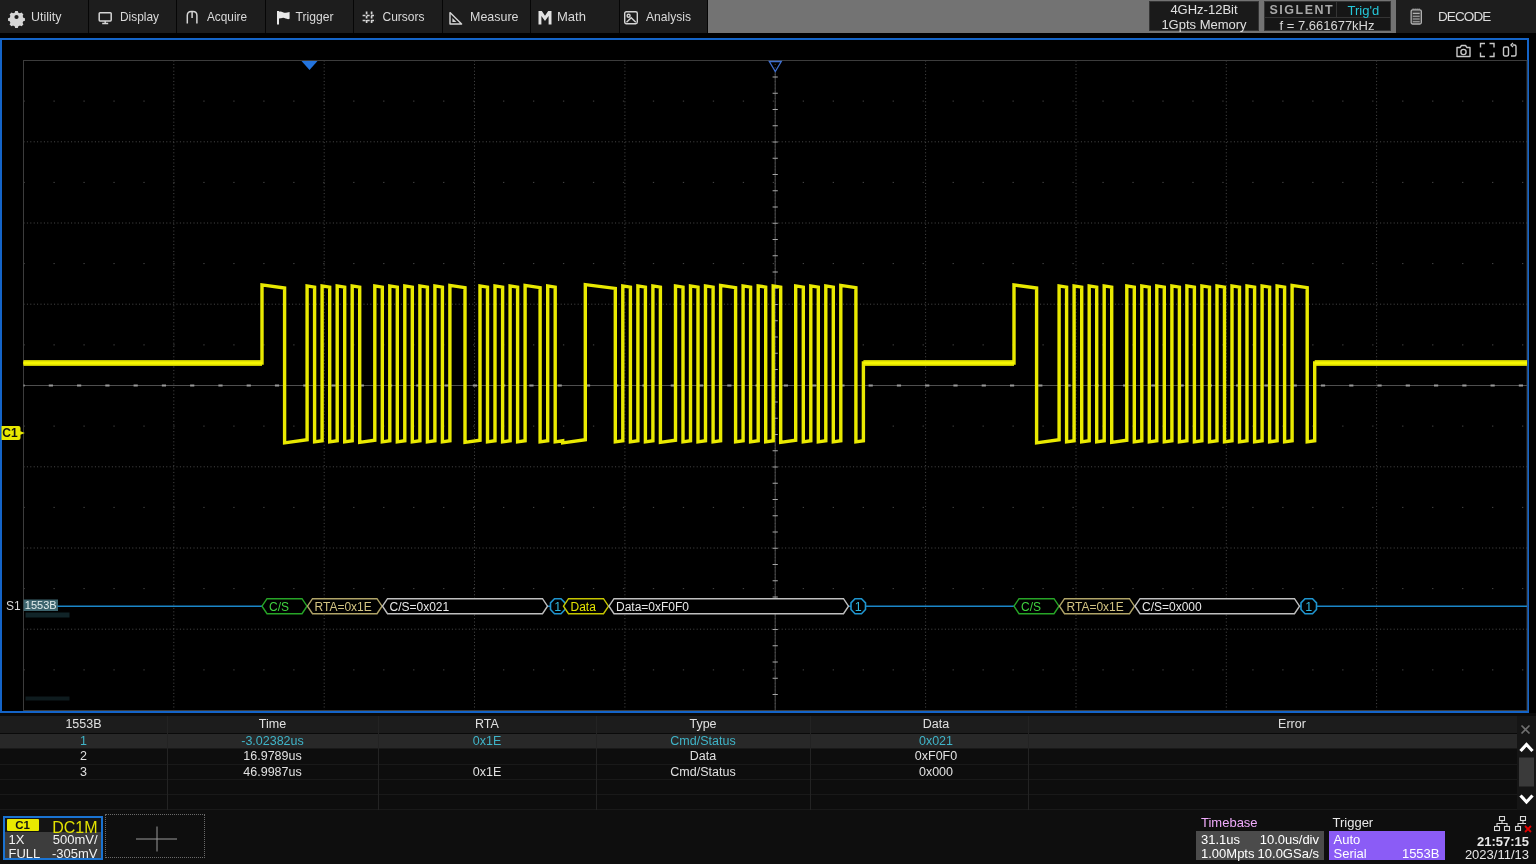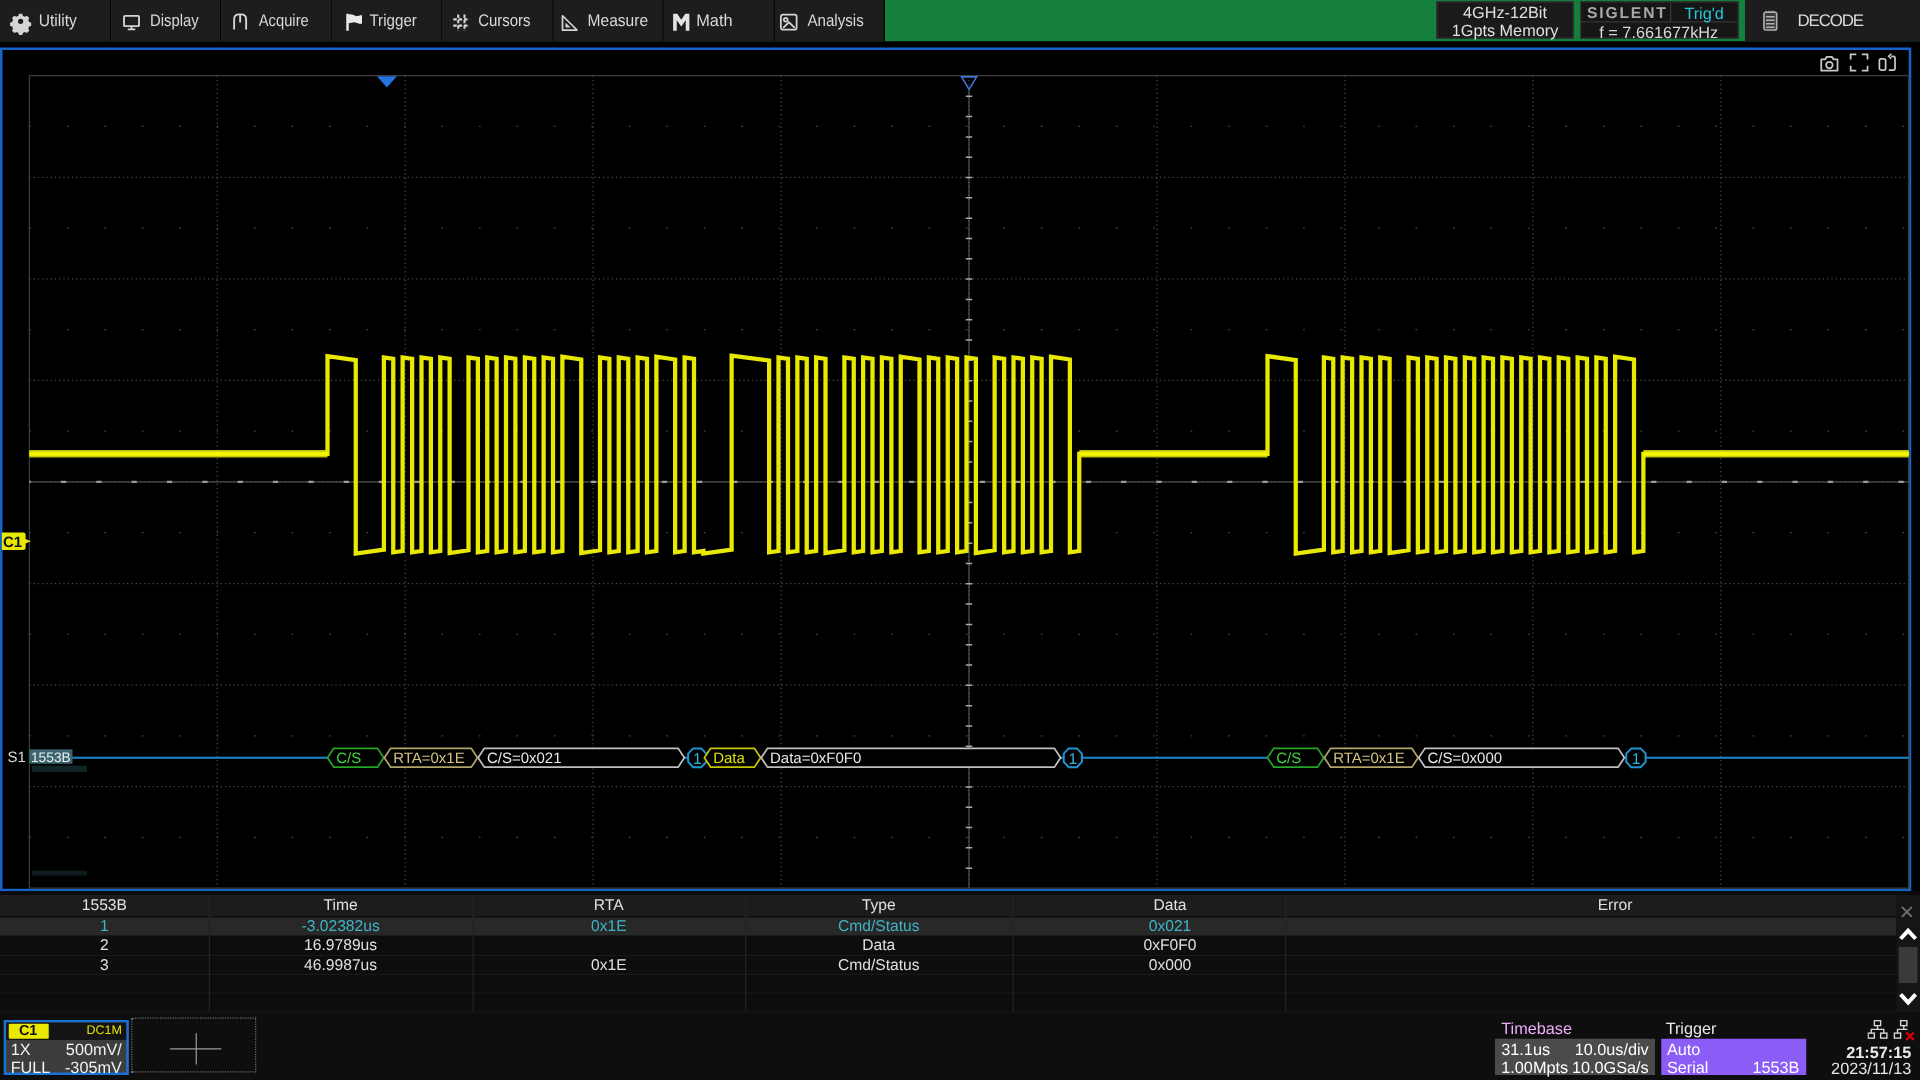--- a/index.html
+++ b/index.html
@@ -1,20 +1,20 @@
 <!DOCTYPE html>
 <html><head>
 <meta charset="utf-8">
 <style>
 * { margin:0; padding:0; box-sizing:border-box; }
 html,body { width:1536px; height:864px; background:#000; overflow:hidden;
   font-family:"Liberation Sans", sans-serif; }
 #scr { position:absolute; left:0; top:0; width:1536px; height:864px; background:#000; }
 
-#topbar { position:absolute; left:0; top:0; width:1536px; height:33px; background:#15803d; }
+#topbar { position:absolute; left:0; top:0; width:1536px; height:33px; background:#737373; }
 .mcell { position:absolute; top:0; width:88.5px; height:33px; background:#1d1d1d;
   border-right:1px solid #060606; }
 #decodecell { position:absolute; left:1396px; top:0; width:140px; height:33px; background:#1d1d1d; }
 #boxA { position:absolute; left:1149px; top:1px; width:110px; height:30px; background:#1a1a1a;
   border:1px solid #343434; color:#e0e0e0; font-size:13px; text-align:center; line-height:14.5px; padding-top:1px;}
 #boxB { position:absolute; left:1263.5px; top:1px; width:127px; height:30px; background:#161616;
   border:1px solid #343434; }
 #boxB .hdiv { position:absolute; left:0; top:14.5px; width:125px; height:1px; background:#343434; }
 #boxB .vdiv { position:absolute; left:71px; top:0; width:1px; height:14.5px; background:#343434; }
 #siglent { position:absolute; left:5px; top:1px; color:#a8a8a8; font-size:12.5px; font-weight:bold; letter-spacing:1.5px; }
@@ -33,21 +33,21 @@
 #r1 { top:21px; background:#282828; color:#3fb4c8; }
 #r2 { top:36.3px; } #r3 { top:51.6px; } #r4 { top:66.9px; } #r5 { top:82.2px; }
 .cdiv { position:absolute; top:3px; height:94px; width:1px; background:#232323; }
 #scol { position:absolute; left:1517px; top:3px; width:19px; height:94px; background:#151515; }
 
 #botbar { position:absolute; left:0; top:810px; width:1536px; height:54px; background:#0e0e0e; }
 #c1box { position:absolute; left:2.5px; top:6px; width:100px; height:43.5px; border:2px solid #1a73d2; background:#3d3d3d; }
 #c1top { position:absolute; left:0; top:0; width:96px; height:13.5px; background:#141414; }
 #c1chip { position:absolute; left:2px; top:1px; width:32px; height:12px; background:#e9e900; color:#111;
   font-size:11.5px; font-weight:bold; text-align:center; line-height:12px; border-radius:1px;}
-#dc1m { position:absolute; right:3px; top:0.5px; color:#e3e300; font-size:10px;text-align:center; }
+#dc1m { position:absolute; right:3px; top:0.5px; color:#e3e300; font-size:16px;text-align:center; }
 .c1row { position:absolute; left:4px; width:89px; color:#f2f2f2; font-size:13px; }
 .c1row span { float:right; }
 #dashbox { position:absolute; left:104.5px; top:4px; width:100px; height:44px; border:1px dotted #6a6a6a; }
 #tbhead { position:absolute; left:1201px; top:5px; color:#f0abfc; font-size:13px; }
 #tbbox { position:absolute; left:1196px; top:20.5px; width:128px; height:29px; background:#4b4b4b;
   color:#fff; font-size:13px; }
 #trhead { position:absolute; left:1332.5px; top:5px; color:#e8e8e8; font-size:13px; }
 #trbox { position:absolute; left:1328.5px; top:20.5px; width:116px; height:29px; background:#8b5cf6;
   color:#fff; font-size:13px; }
 .bl { position:absolute; left:5px; } .br { position:absolute; right:5px;text-align:right; }

